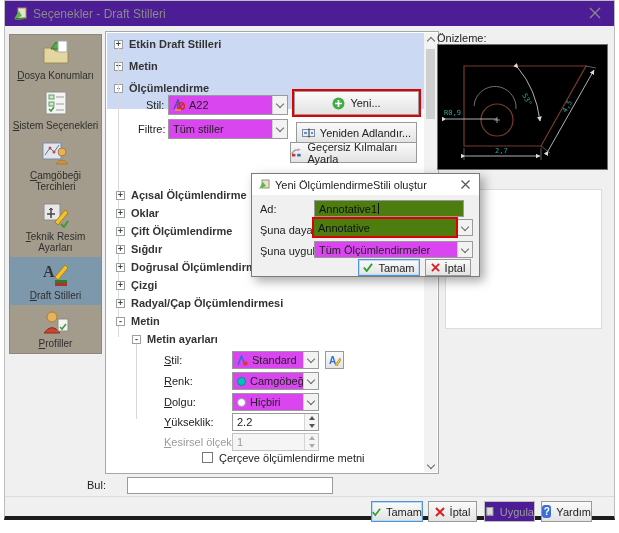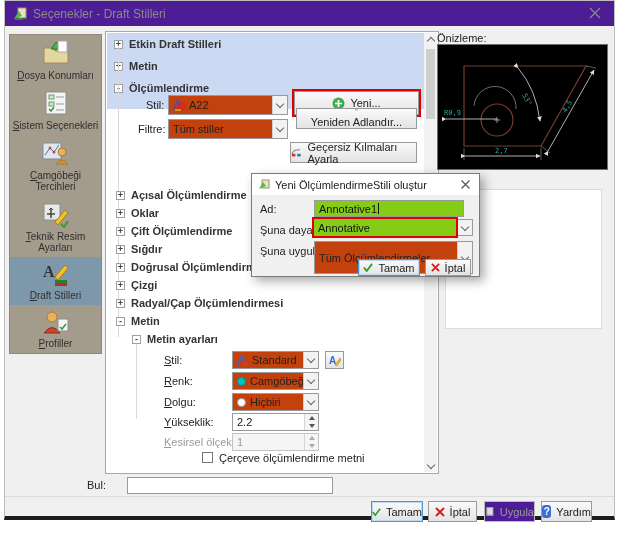--- a/index.html
+++ b/index.html
@@ -15,21 +15,21 @@
   .sb-item .sb-label{font-size:10px;color:#2f2f2f;text-align:center;line-height:11px;margin-top:3px;display:block;}
   .sb-item .sb-label::first-letter{text-decoration:underline;}
   .sb-item.sel{background:#7e98ab;}
   
   #treepanel{position:absolute;left:100px;top:30px;width:334px;height:443px;background:#fff;border:1px solid #a8a8a8;box-sizing:border-box;}
   #tree-highlight{position:absolute;left:1px;top:1px;right:14px;height:76px;background:#ccd9f3;}
   .trow{position:absolute;display:flex;align-items:center;gap:6px;font-size:11px;font-weight:bold;color:#333;white-space:nowrap;}
   .exp{width:9px;height:9px;border:1px solid #9aa0a6;background:#fff;font-size:9px;line-height:7px;text-align:center;color:#444;flex:0 0 auto;box-sizing:border-box;}
   .guide{position:absolute;border-left:1px solid #d9d9d9;}
   
-  .combo{position:absolute;background:#c2410c;border:1px solid #9a9a9a;box-sizing:border-box;display:flex;align-items:center;gap:4px;padding:0 4px;font-size:11px;color:#222;}
+  .combo{position:absolute;background:#d946ef;border:1px solid #9a9a9a;box-sizing:border-box;display:flex;align-items:center;gap:4px;padding:0 4px;font-size:11px;color:#222;}
   .combo .arrowbox{position:absolute;right:0;top:0;bottom:0;width:14px;background:#f2f2f2;border-left:1px solid #d0d0d0;display:flex;align-items:center;justify-content:center;}
   .chev{display:inline-block;width:5px;height:5px;border-right:1.4px solid #666;border-bottom:1.4px solid #666;transform:rotate(45deg);margin-top:-2px;}
   .chev.up{transform:rotate(225deg);margin-top:2px;}
   .lbl{position:absolute;font-size:11px;color:#222;white-space:nowrap;}
   .lbl.ak::first-letter{text-decoration:underline;}
   .lbl.dis{color:#9a9a9a;}
   .btn{position:absolute;display:flex;align-items:center;justify-content:center;gap:5px;background:linear-gradient(#fafafa,#e3e3e3);border:1px solid #999;font-size:11px;color:#222;box-sizing:border-box;cursor:default;}
   .btn.focused{border:1px solid #4f94d6;box-shadow:inset 0 0 0 1px #bcd8f2;}
   .btn.disabled{color:#9b9b9b;background:#4c1d95;border-color:#bdbdbd;}
   .redbox{position:absolute;border:2px solid #e10000;box-sizing:border-box;}
@@ -43,21 +43,21 @@
   
   .vscroll{position:absolute;right:1px;top:1px;bottom:1px;width:13px;background:#f2f2f2;display:flex;flex-direction:column;justify-content:space-between;align-items:center;}
   .vscroll .sb-arrow{height:13px;display:flex;align-items:center;justify-content:center;width:100%;}
   .vthumb{position:absolute;left:2px;right:2px;top:16px;height:70px;background:#cfcfcf;}
   
   #blackpreview{position:absolute;left:432px;top:43px;width:171px;height:126px;background:#000;border:1px solid #6e6e6e;box-sizing:border-box;}
   #whitepreview{position:absolute;left:440px;top:188px;width:157px;height:140px;background:#fff;border:1px solid #dcdcdc;box-sizing:border-box;}
   
   #modal{position:absolute;left:246px;top:172px;width:229px;height:104px;background:#f0f0f0;border:1px solid #7b7b7b;box-shadow:4px 4px 10px rgba(0,0,0,.35);box-sizing:border-box;z-index:10;}
   #modal .m-title{position:absolute;left:0;top:0;right:0;height:21px;background:#fff;display:flex;align-items:center;padding-left:6px;font-size:11px;color:#222;box-sizing:border-box;}
-  .textfield{position:absolute;background:#84cc16;border:1px solid #9a9a9a;box-sizing:border-box;font-size:11px;color:#111;display:flex;align-items:center;padding-left:4px;white-space:nowrap;overflow:hidden;}
+  .textfield{position:absolute;background:#4d7c0f;border:1px solid #9a9a9a;box-sizing:border-box;font-size:11px;color:#111;display:flex;align-items:center;padding-left:4px;white-space:nowrap;overflow:hidden;}
   .caret{display:inline-block;width:1px;height:11px;background:#111;margin-left:1px;}
   
   #footer-sep{position:absolute;left:0;right:0;top:495px;border-top:1px solid #dcdcdc;}
   #findinput{position:absolute;left:122px;top:476px;width:206px;height:17px;border:1px solid #9a9a9a;box-sizing:border-box;font-size:11px;font-family:"Liberation Sans",sans-serif;padding:0 3px;background:#fff;}
   .icon-dot{display:inline-block;width:9px;height:9px;border-radius:50%;box-sizing:border-box;}
   svg{display:block;}
 </style>
 </head>
 <body>
 
@@ -173,21 +173,21 @@
         <span>Yeni...</span>
       </div>
     </div>
     <span class="lbl" style="left:32px;top:91px;">Filtre:</span>
     <div class="combo" style="left:62px;top:87px;width:120px;height:20px;">
       <span>Tüm stiller</span>
       <span class="arrowbox">
           <span class="chev"></span>
         </span>
     </div>
-    <div class="btn" style="left:190px;top:76px;width:121px;height:21px;flex-direction:column;">
+    <div class="btn" style="left:190px;top:90px;width:121px;height:21px;">
       <svg width="13" height="10" viewBox="0 0 13 10">
         <rect x="0.5" y="1.5" width="12" height="7" fill="#e8eef6" stroke="#7a8aa0"></rect>
         <path d="M2,5 h3 M9,5 h2" stroke="#3a6fbf" stroke-width="1.3"></path>
         <path d="M7,0.5 v9" stroke="#2a2a2a"></path>
       </svg>
       <span>Yeniden Adlandır...</span>
     </div>
     <div class="btn" style="left:184px;top:110px;width:127px;height:21px;">
       <svg width="13" height="11" viewBox="0 0 13 11">
         <path d="M1,7 Q4,1 9,3" stroke="#9a9a9a" fill="none" stroke-width="1.6"></path>
@@ -395,21 +395,21 @@
       <div class="textfield" style="left:0;top:0;width:142px;height:17px;border:none;">
         <span>Annotative</span>
       </div>
     </div>
     <div class="combo" style="left:206px;top:45px;width:15px;height:17px;padding:0;">
       <span class="arrowbox" style="width:14px;border-left:none;">
           <span class="chev"></span>
         </span>
     </div>
     <span class="lbl" style="left:8px;top:71px;">Şuna uygula:</span>
-    <div class="combo" style="left:62px;top:67px;width:159px;height:33px;">
+    <div class="combo" style="left:62px;top:67px;width:159px;height:17px;">
       <span>Tüm Ölçümlendirmeler</span>
       <span class="arrowbox">
           <span class="chev"></span>
         </span>
     </div>
     <div class="btn focused" style="left:106px;top:85px;width:62px;height:17px;">
       <svg width="10" height="9" viewBox="0 0 11 10">
           <path d="M1,5 l3,4 6,-8" stroke="#2f9e2f" stroke-width="2" fill="none"></path>
         </svg>
       <span>Tamam</span>

